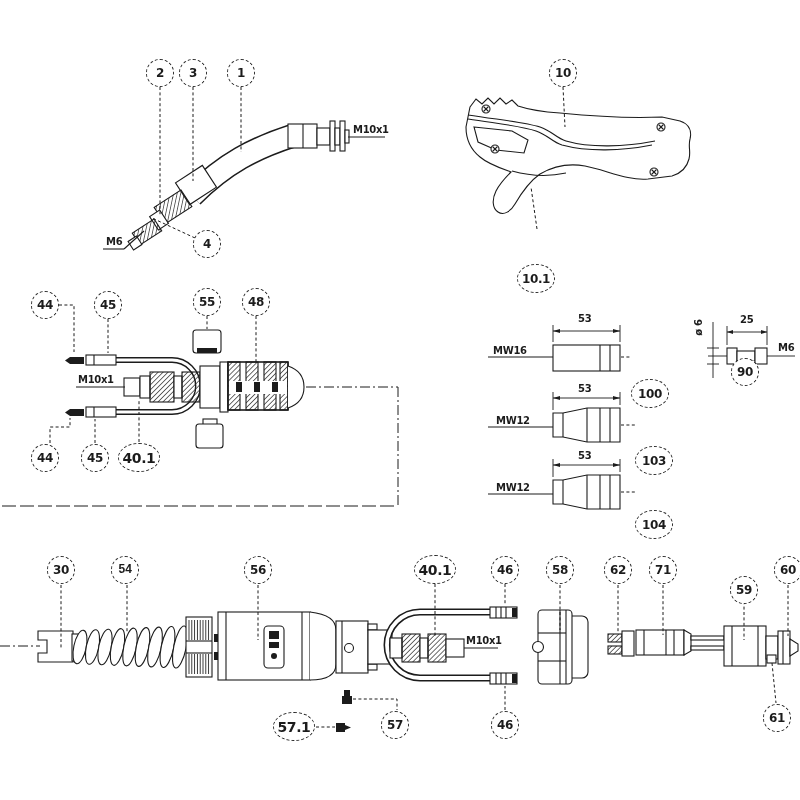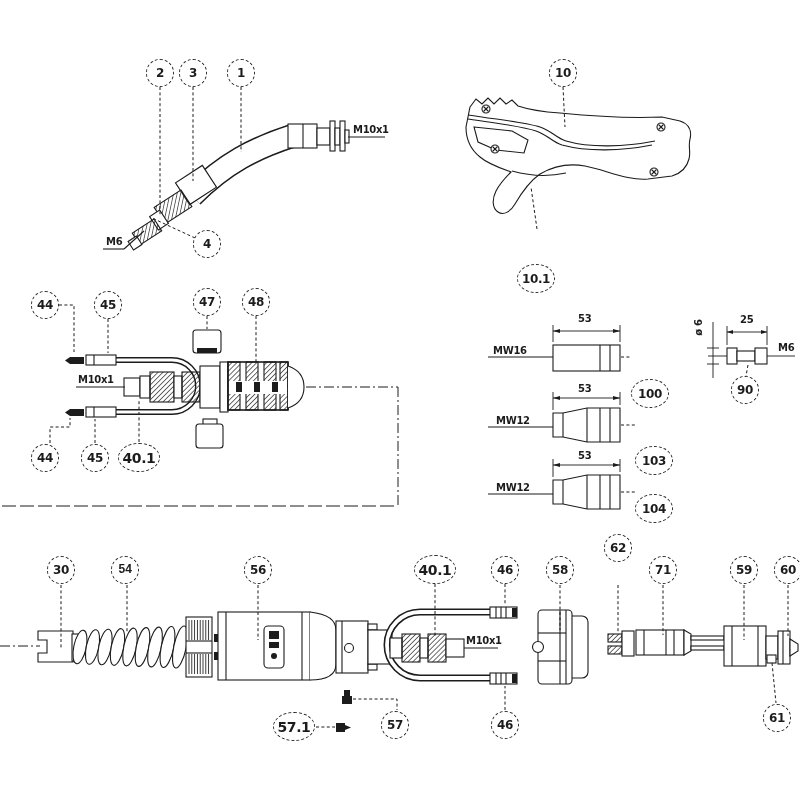--- a/index.html
+++ b/index.html
@@ -341,45 +341,45 @@
       <span>10.1</span>
     </div>
 
 <div class="callout" style="left:31px;top:291px;">
       <span>44</span>
     </div>
 <div class="callout" style="left:94px;top:291px;">
       <span>45</span>
     </div>
 <div class="callout" style="left:193px;top:288px;">
-      <span>47</span>
+      <span>55</span>
     </div>
 <div class="callout" style="left:242px;top:288px;text-align:center;">
       <span>48</span>
     </div>
 <div class="callout" style="left:31px;top:444px;">
       <span>44</span>
     </div>
 <div class="callout" style="left:81px;top:444px;">
       <span>45</span>
     </div>
 <div class="callout wide2" style="left:118px;top:443px;">
       <span>40.1</span>
     </div>
 
 <div class="callout wide" style="left:631px;top:343px;">
       <span>100</span>
     </div>
 <div class="callout wide" style="left:635px;top:410px;">
       <span>103</span>
     </div>
-<div class="callout wide" style="left:635px;top:458px;text-align:center;">
+<div class="callout wide" style="left:635px;top:474px;text-align:center;">
       <span>104</span>
     </div>
-<div class="callout" style="left:731px;top:376px;text-align:center;">
+<div class="callout" style="left:731px;top:358px;text-align:center;">
       <span>90</span>
     </div>
 
 <div class="callout" style="left:47px;top:556px;">
       <span>30</span>
     </div>
 <div class="callout" style="left:111px;top:556px;font-family:Liberation Mono, monospace;">
       <span>54</span>
     </div>
 <div class="callout" style="left:244px;top:556px;">
@@ -387,27 +387,27 @@
     </div>
 <div class="callout wide2" style="left:414px;top:555px;">
       <span>40.1</span>
     </div>
 <div class="callout" style="left:491px;top:556px;">
       <span>46</span>
     </div>
 <div class="callout" style="left:546px;top:556px;">
       <span>58</span>
     </div>
-<div class="callout" style="left:604px;top:534px;">
+<div class="callout" style="left:604px;top:556px;">
       <span>62</span>
     </div>
 <div class="callout" style="left:649px;top:556px;">
       <span>71</span>
     </div>
-<div class="callout" style="left:730px;top:556px;">
+<div class="callout" style="left:730px;top:576px;">
       <span>59</span>
     </div>
 <div class="callout" style="left:774px;top:556px;">
       <span>60</span>
     </div>
 <div class="callout" style="left:763px;top:704px;">
       <span>61</span>
     </div>
 <div class="callout" style="left:381px;top:711px;">
       <span>57</span>

